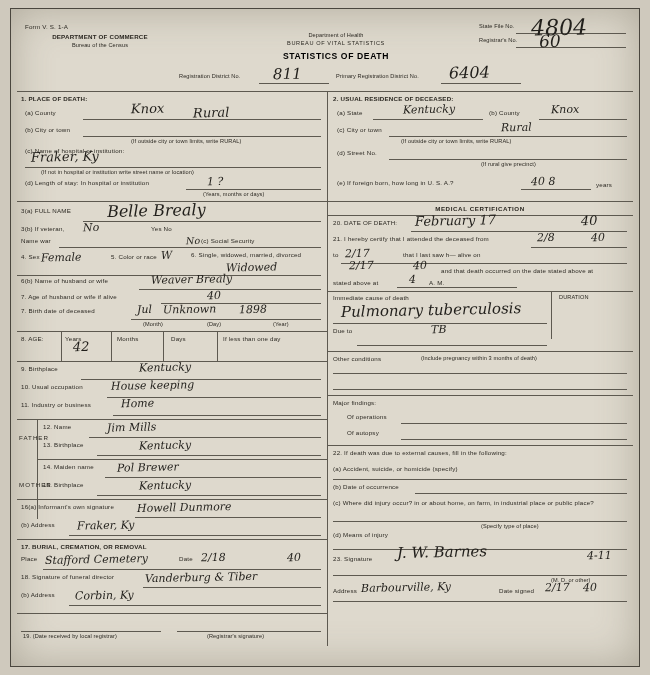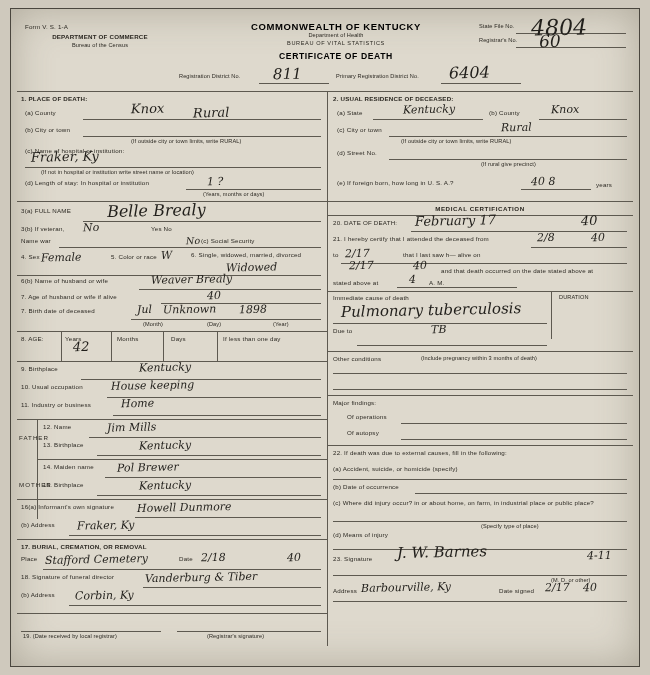--- a/index.html
+++ b/index.html
@@ -46,24 +46,23 @@
 </head>
 <body>
 
 <div class="page">
  <div class="sheet">
 
   <div class="abs pr" style="left:14px;top:14px;">Form V. S. 1-A</div>
   <div class="abs pr b" style="left:14px;top:24px;width:150px;text-align:center;">DEPARTMENT OF COMMERCE</div>
   <div class="abs prs" style="left:14px;top:33px;width:150px;text-align:center;">Bureau of the Census</div>
 
-  <div class="abs hdr-title" style="left:200px;top:12px;width:250px;text-align:center;font-size:9.5px;">COMMONWEALTH OF KENTUCKY</div>
   <div class="abs prs" style="left:200px;top:23px;width:250px;text-align:center;">Department of Health</div>
   <div class="abs prs" style="left:200px;top:31px;width:250px;text-align:center;letter-spacing:.6px;">BUREAU OF VITAL STATISTICS</div>
-  <div class="abs hdr-title" style="left:200px;top:42px;width:250px;text-align:center;font-size:8.6px;">CERTIFICATE OF DEATH</div>
+  <div class="abs hdr-title" style="left:200px;top:42px;width:250px;text-align:center;font-size:8.6px;">STATISTICS OF DEATH</div>
 
   <div class="abs prs" style="left:468px;top:14px;">State File No.</div>
   <div class="ln" style="left:505px;top:24px;width:110px;"></div>
   <div class="abs hw big" style="left:520px;top:6px;font-size:22px;">4804</div>
   <div class="abs prs" style="left:468px;top:28px;">Registrar's No.</div>
   <div class="ln" style="left:505px;top:38px;width:110px;"></div>
   <div class="abs hw big" style="left:528px;top:22px;font-size:17px;">60</div>
 
   <div class="abs prs" style="left:168px;top:64px;">Registration District No.</div>
   <div class="ln" style="left:248px;top:74px;width:70px;"></div>

